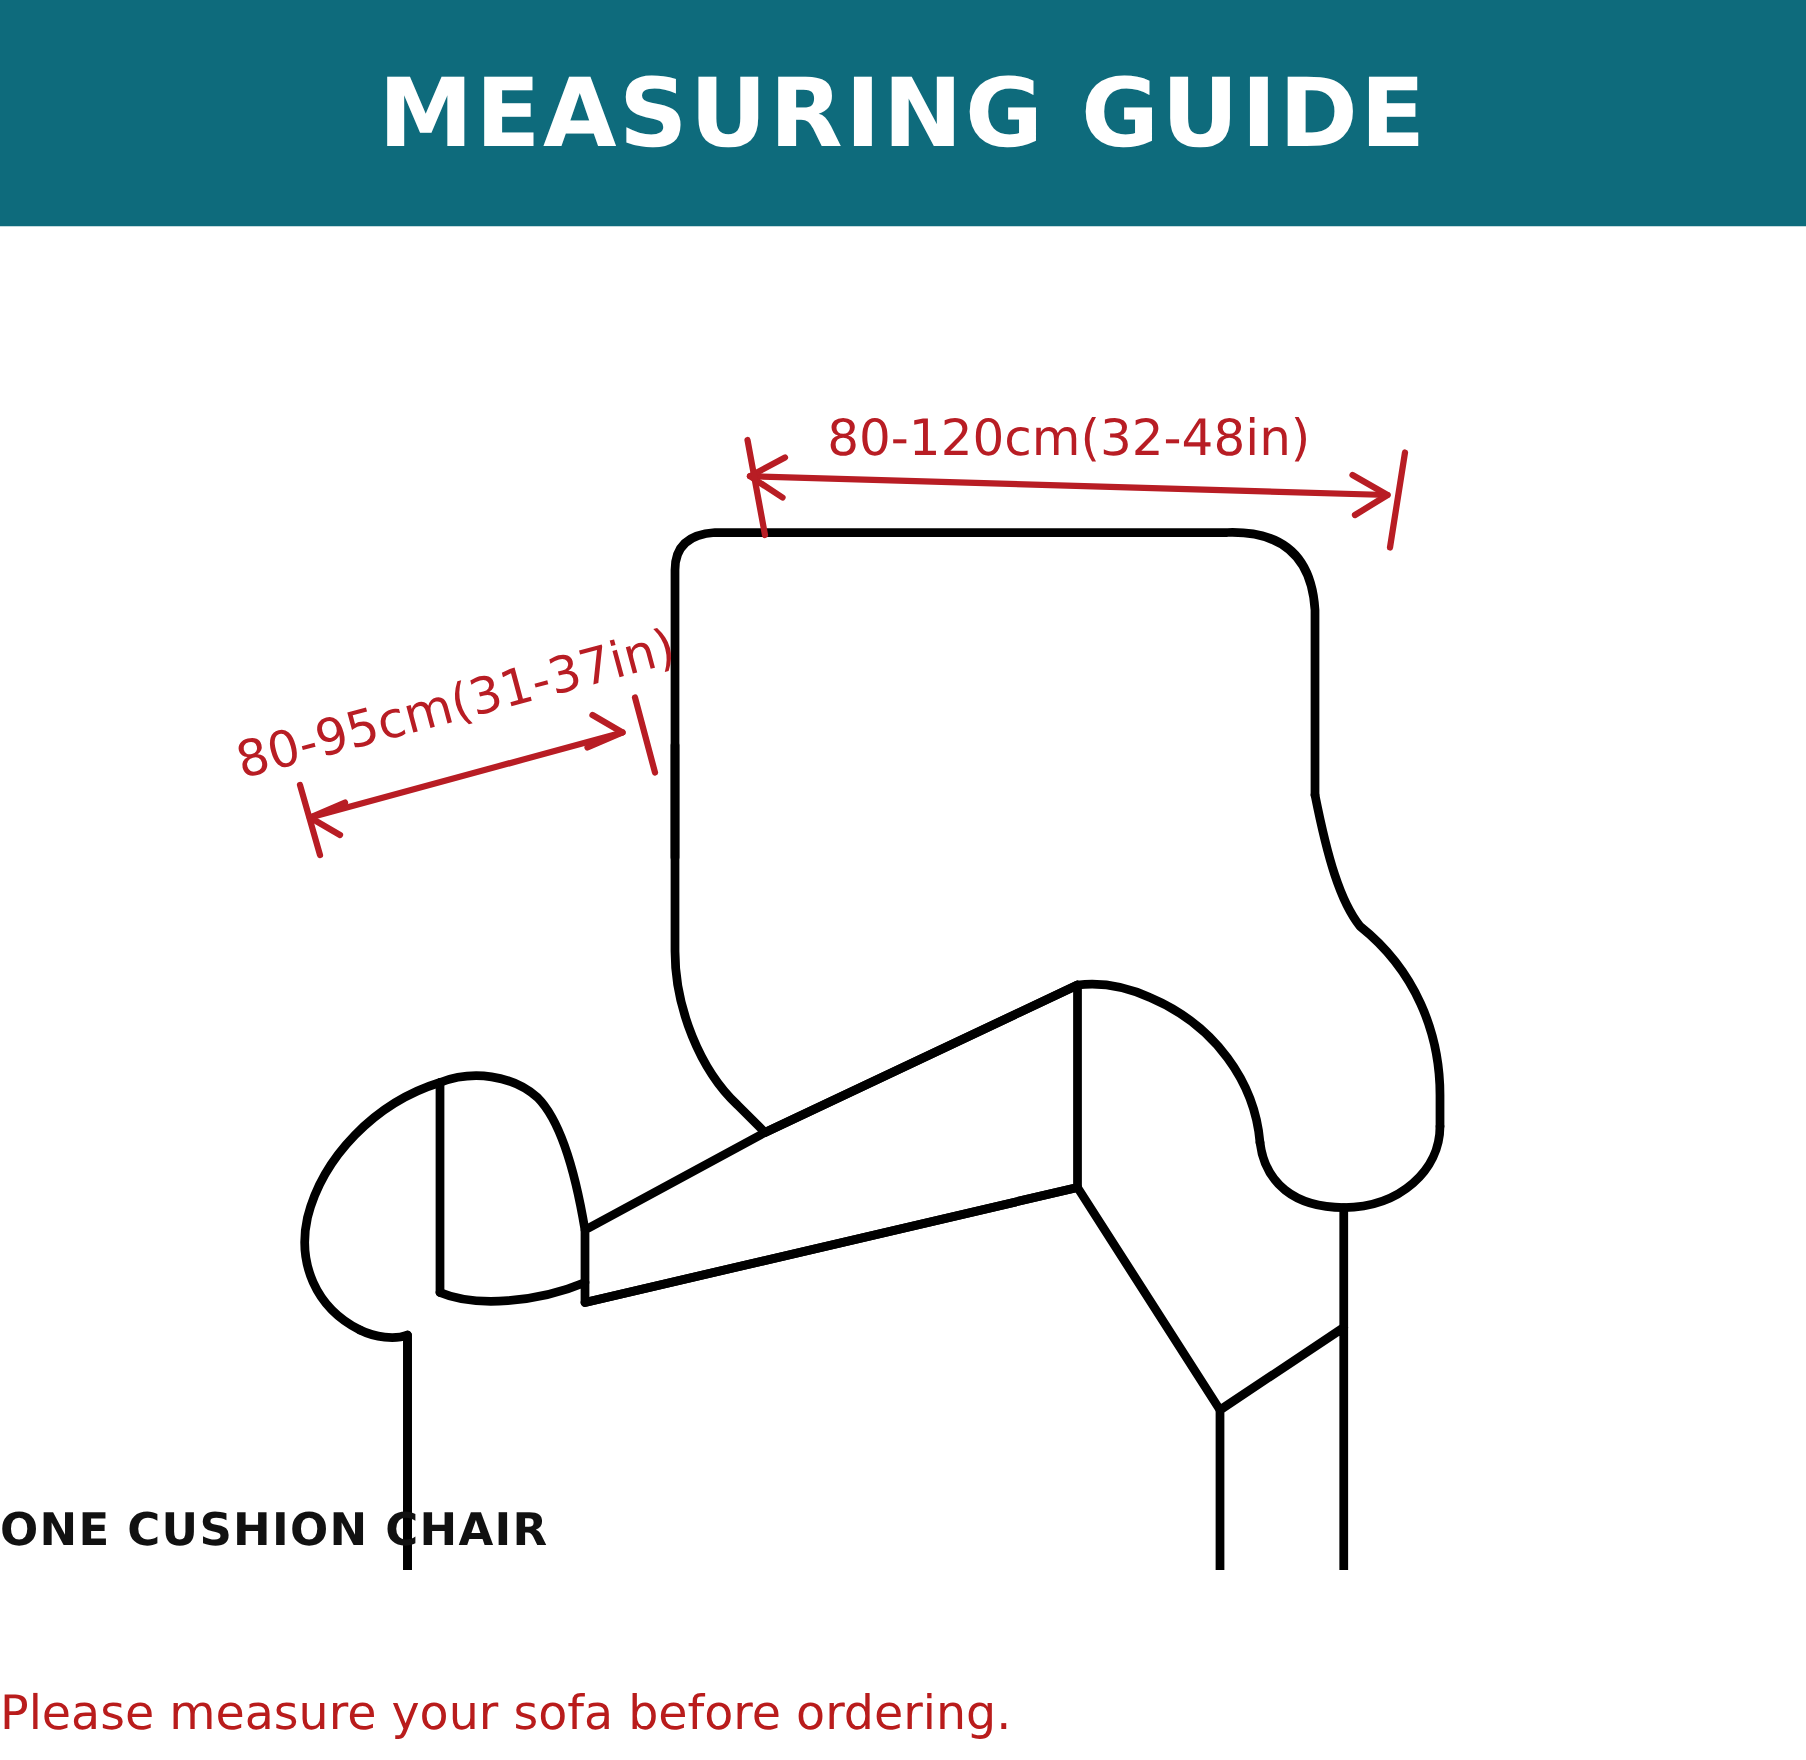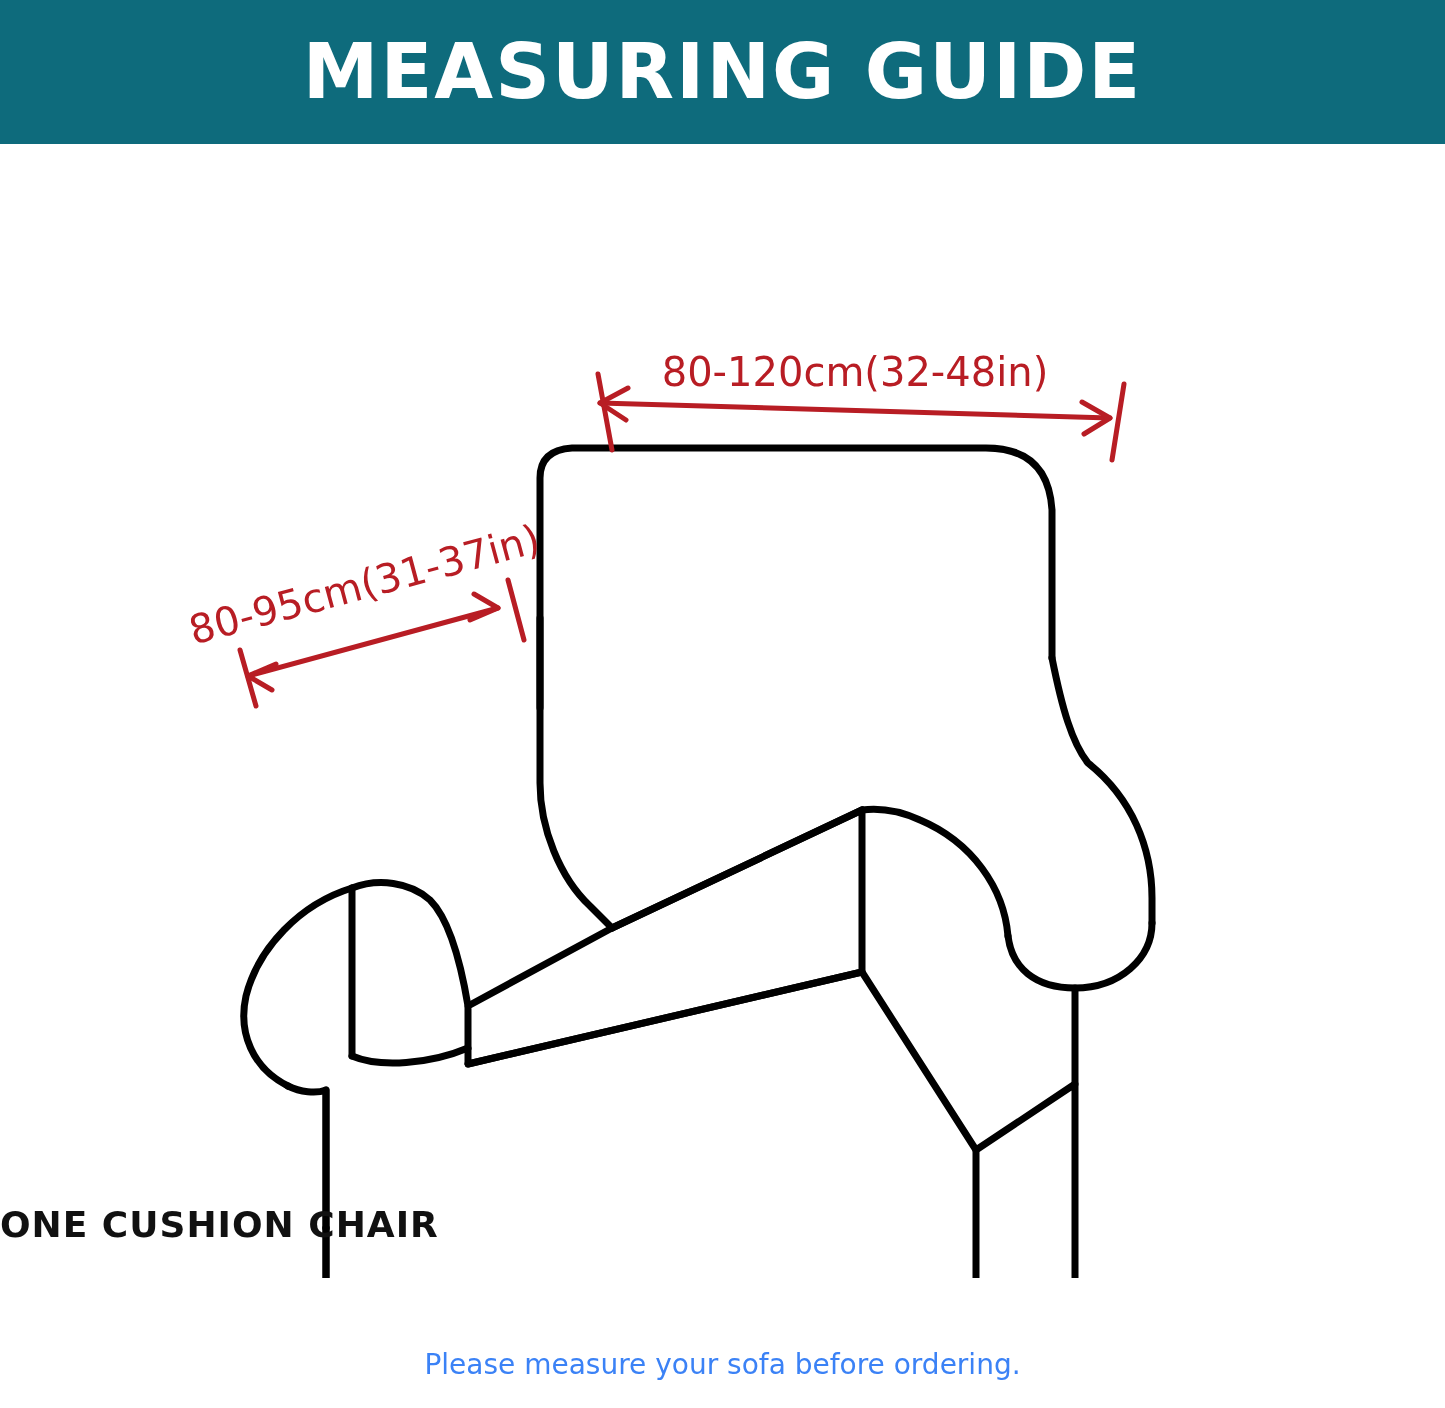--- a/index.html
+++ b/index.html
@@ -18,21 +18,21 @@
     position: relative;
     width: 1445px;
     height: 1408px;
     background: #ffffff;
   }
   .header-bar {
     position: absolute;
     left: 0;
     top: 0;
     width: 1445px;
-    height: 144px;
+    height: 181px;
     background: #0e6b7c;
     display: flex;
     align-items: center;
     justify-content: center;
   }
   .header-title {
     color: #ffffff;
     font-family: "DejaVu Sans", sans-serif;
     font-weight: bold;
     font-size: 76px;
@@ -40,21 +40,20 @@
     line-height: 1;
     text-align: center;
     white-space: nowrap;
   }
   .diagram-area {
     position: absolute;
     left: 0;
     top: 166px;
     width: 1445px;
     height: 1090px;
-    margin-top: 22px;
   }
   .diagram-svg {
     display: block;
   }
   .caption {
     position: absolute;
     left: 0;
     top: 1204px;
     width: 1445px;
     text-align: left;
@@ -62,24 +61,23 @@
     font-weight: bold;
     font-size: 36px;
     color: #111111;
     letter-spacing: 1px;
   }
   .footnote {
     position: absolute;
     left: 0;
     top: 1348px;
     width: 1445px;
-    text-align: center;
     font-family: "DejaVu Sans", sans-serif;
-    font-size: 28px;
-    color: #3b82f6;
+    font-size: 38px;
+    color: #b91c1c;
   }
 </style>
 </head>
 <body>
 
 <div class="page">
 
   <div class="header-bar">
     <div class="header-title">MEASURING GUIDE</div>
   </div>

